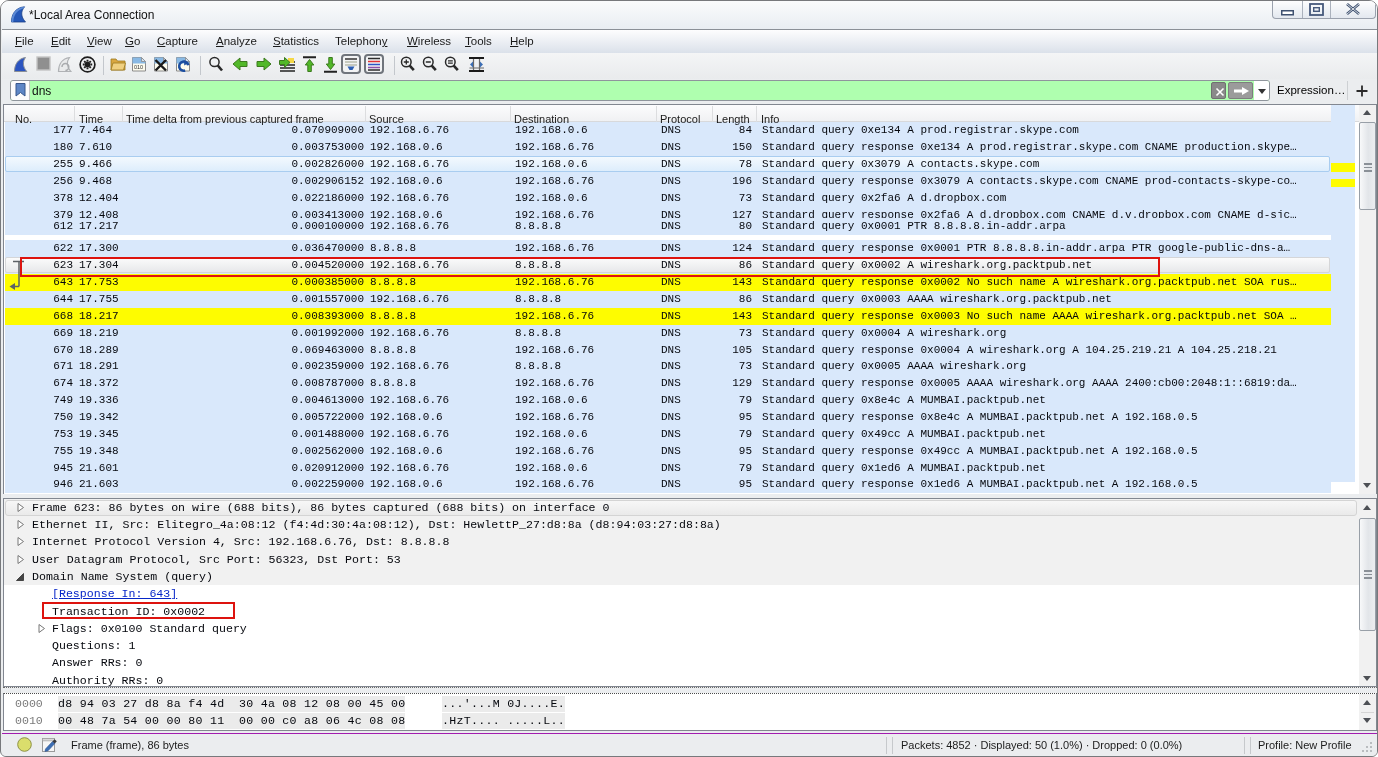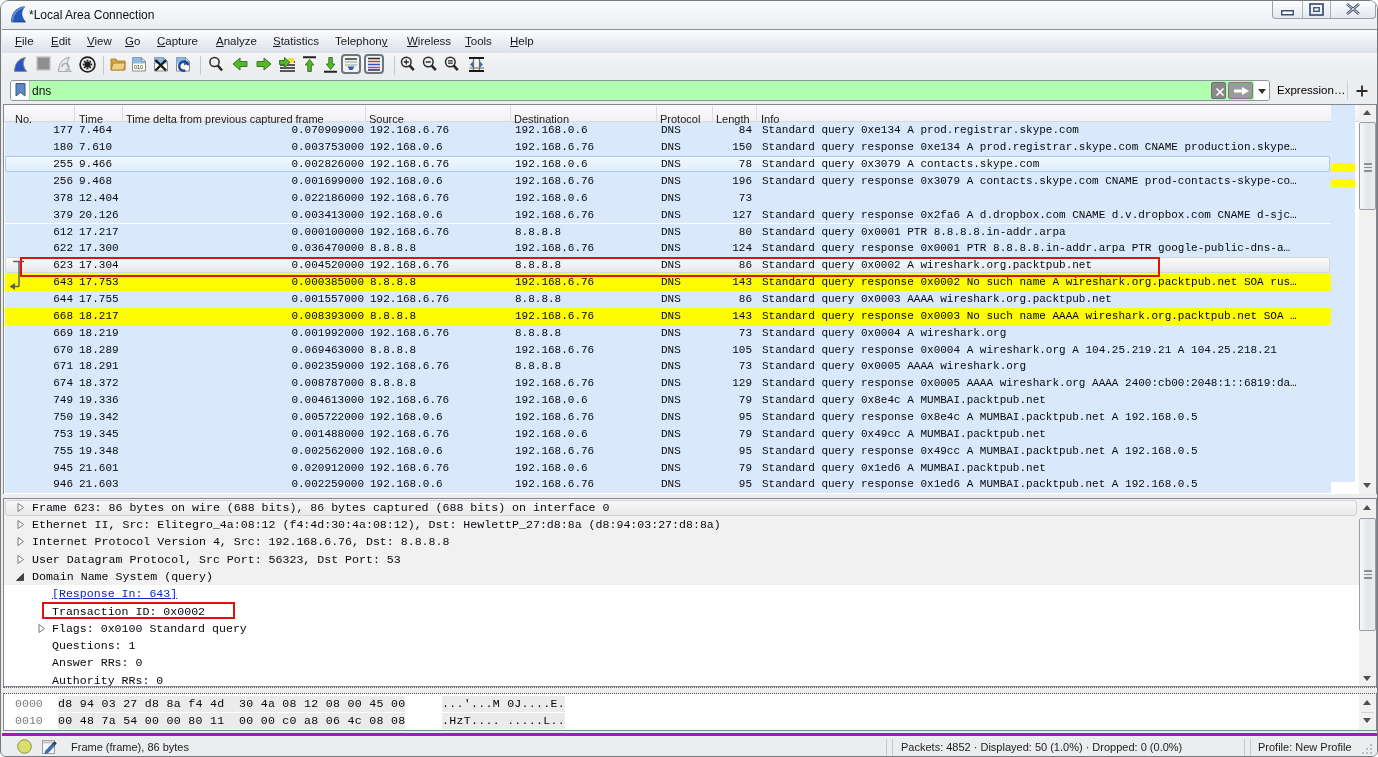--- a/index.html
+++ b/index.html
@@ -58,21 +58,21 @@
 #detgray{position:absolute;left:0;top:0;width:1355px;height:86px;background:#f1f1f1}
 #detsel{position:absolute;left:1px;top:1px;width:1352px;height:16px;background:linear-gradient(#f7f7f7,#eaeaea);border:1px solid #d4d4d4;border-radius:3px}
 .dline{position:absolute;font-family:"Liberation Mono",monospace;font-size:11.6px;color:#05070d;line-height:17.3px;height:17.3px;white-space:nowrap}
 .lnk{color:#0726c8;text-decoration:underline}
 
 #hex{position:absolute;left:2px;top:692px;width:1374px;height:38px;background:#fff;border:1px solid #828790;border-top:1px dotted #4a4a4a}
 .hline{position:absolute;font-family:Liberation Mono, monospace;font-size:11.6px;line-height:16px;white-space:pre}
 .off{color:#7b7b7b}
 .hl{background:#ebebeb;color:#05070d;letter-spacing:0.28px}
 
-#status{position:absolute;left:1px;top:732px;width:1376px;height:24px;background:#ebedef;border-top:3px solid #a21caf;font-size:11px;color:#1c1c1c}
+#status{position:absolute;left:1px;top:732px;width:1376px;height:24px;background:#ebedef;border-top:1px solid #a21caf;font-size:11px;color:#1c1c1c}
 .vsep{position:absolute;top:3px;width:1px;height:17px;background:#c6c9cc}
 
 .redbox{position:absolute;border:2px solid #dd130e}
 #dotline{position:absolute;left:2px;top:686px;width:1374px;height:6px;background:#ebedef;border-top:1px dotted #6a6a6a;z-index:4}
 </style></head>
 <body>
 <div id="win">
 
   <div id="title">
     <svg class="abs" style="left:9px;top:4px" width="18" height="19" viewBox="0 0 18 19">
@@ -299,47 +299,48 @@
         <span class="cdl">0.002826000</span>
         <span class="csr">192.168.6.76</span>
         <span class="cds">192.168.0.6</span>
         <span class="cpr">DNS</span>
         <span class="cln">78</span>
         <span class="cin">Standard query 0x3079 A contacts.skype.com</span>
       </div>
 <div class="row" style="top:67.89px">
         <span class="cno">256</span>
         <span class="ctm">9.468</span>
-        <span class="cdl">0.001699000</span>
+        <span class="cdl">0.002906152</span>
         <span class="csr">192.168.0.6</span>
         <span class="cds">192.168.6.76</span>
         <span class="cpr">DNS</span>
         <span class="cln">196</span>
         <span class="cin">Standard query response 0x3079 A contacts.skype.com CNAME prod-contacts-skype-co…</span>
       </div>
 <div class="row" style="top:84.76px">
         <span class="cno">378</span>
         <span class="ctm">12.404</span>
         <span class="cdl">0.022186000</span>
         <span class="csr">192.168.6.76</span>
         <span class="cds">192.168.0.6</span>
         <span class="cpr">DNS</span>
         <span class="cln">73</span>
+        <span class="cin">Standard query 0x2fa6 A d.dropbox.com</span>
       </div>
 <div class="row" style="top:101.62px">
         <span class="cno">379</span>
-        <span class="ctm">20.126</span>
+        <span class="ctm">12.408</span>
         <span class="cdl">0.003413000</span>
         <span class="csr">192.168.0.6</span>
         <span class="cds">192.168.6.76</span>
         <span class="cpr">DNS</span>
         <span class="cln">127</span>
         <span class="cin">Standard query response 0x2fa6 A d.dropbox.com CNAME d.v.dropbox.com CNAME d-sjc…</span>
       </div>
-<div class="row" style="top:119px">
+<div class="row" style="top:113px">
         <span class="cno">612</span>
         <span class="ctm">17.217</span>
         <span class="cdl">0.000100000</span>
         <span class="csr">192.168.6.76</span>
         <span class="cds">8.8.8.8</span>
         <span class="cpr">DNS</span>
         <span class="cln">80</span>
         <span class="cin">Standard query 0x0001 PTR 8.8.8.8.in-addr.arpa</span>
       </div>
 <div class="row" style="top:135.35px">

